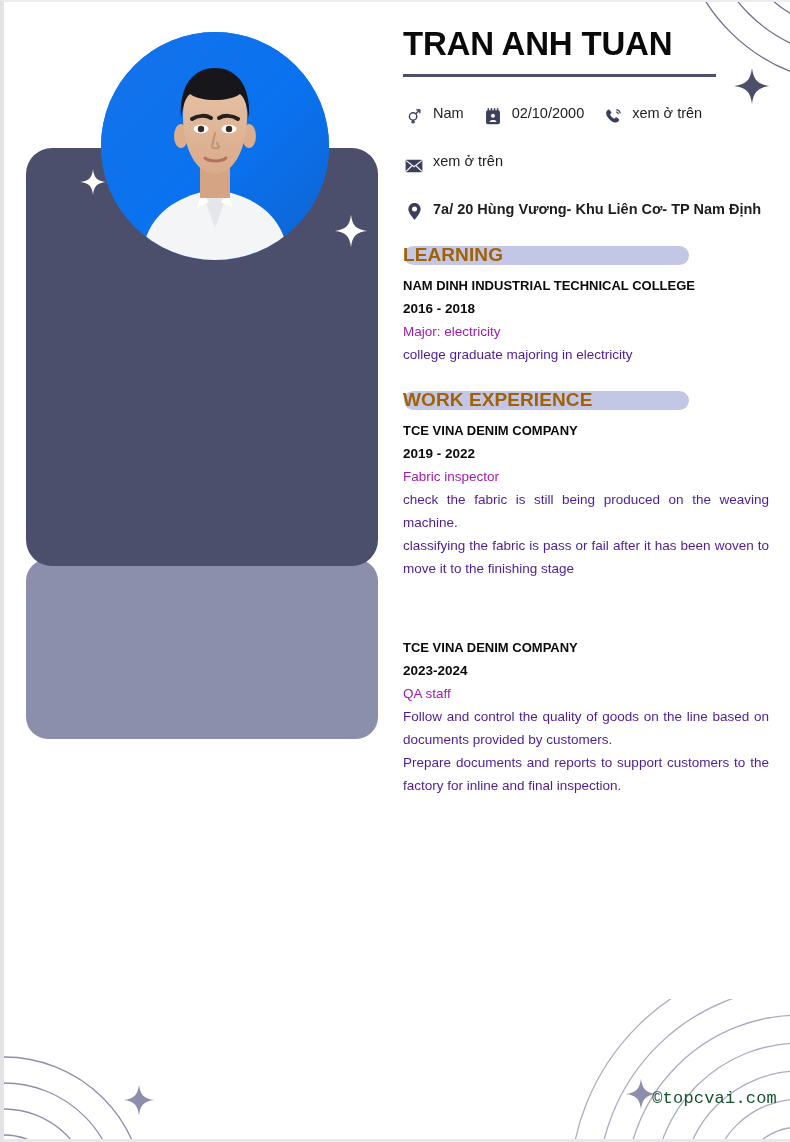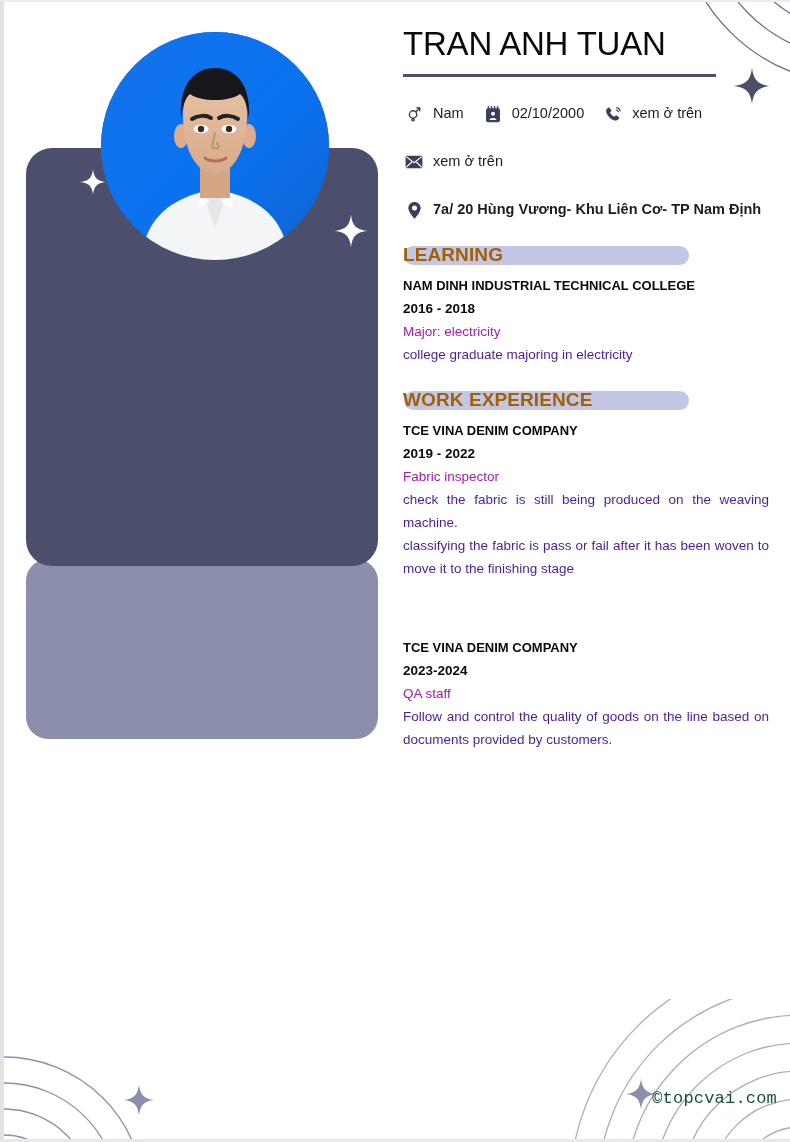--- a/index.html
+++ b/index.html
@@ -153,21 +153,21 @@
 
   
   .right-col {
     position: absolute;
     left: 399px;
     top: 22px;
     width: 366px;
   }
   .name {
     font-size: 33px;
-    font-weight: normal;
+    font-weight: bold;
     color: #0a0a0a;
     letter-spacing: -0.2px;
     line-height: 40px;
     margin: 0;
     white-space: nowrap;
   }
   .role {
     font-size: 19px;
     font-weight: bold;
     color: #0a0a0a;
@@ -182,21 +182,21 @@
   }
 
   .contact {
     margin-top: 17px;
     color: #1d1d1d;
     font-size: 14.5px;
     line-height: 24px;
   }
   .contact-row {
     display: flex;
-    align-items: center;
+    align-items: flex-end;
     margin-bottom: 4px;
     margin-top: 24px;
   }
   .cicon {
     width: 22px;
     min-width: 22px;
     display: inline-flex;
     align-items: center;
     justify-content: center;
     margin-right: 8px;
@@ -491,16 +491,17 @@
         <div class="entry-desc">classifying the fabric is pass or fail after it has been woven to move it to the finishing stage</div>
       </div>
 
       <div class="spacer-entry"></div>
 
       <div class="entry">
         <div class="entry-org">TCE VINA DENIM COMPANY</div>
         <div class="entry-date">2023-2024</div>
         <div class="entry-line">QA staff</div>
         <div class="entry-desc">Follow and control the quality of goods on the line based on documents provided by customers.</div>
+        <div class="entry-desc"> Prepare documents and reports to support customers to the factory for inline and final inspection.</div>
       </div>
     </div>
   </div>
 </div>
 
 </body></html>

